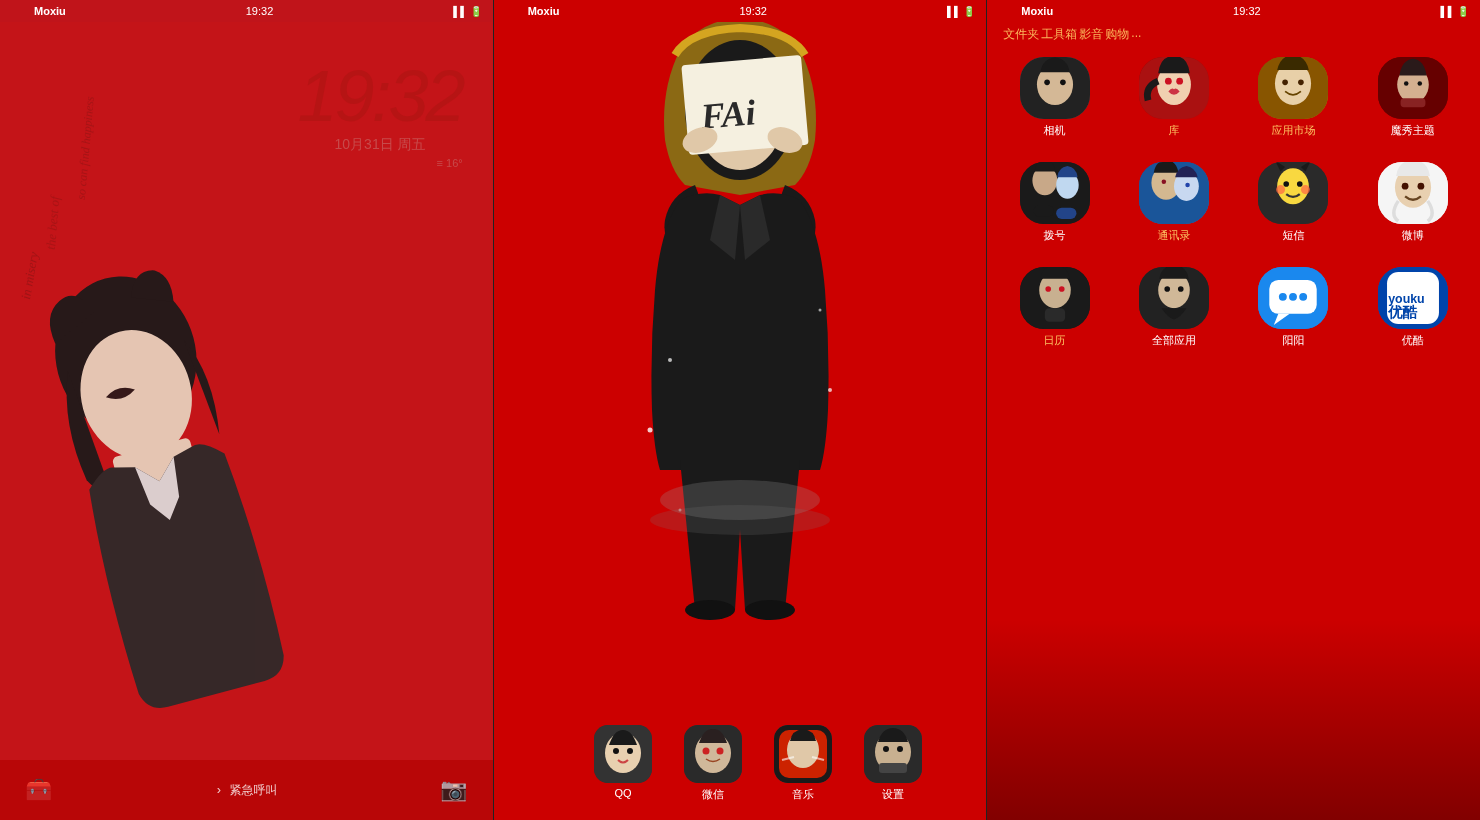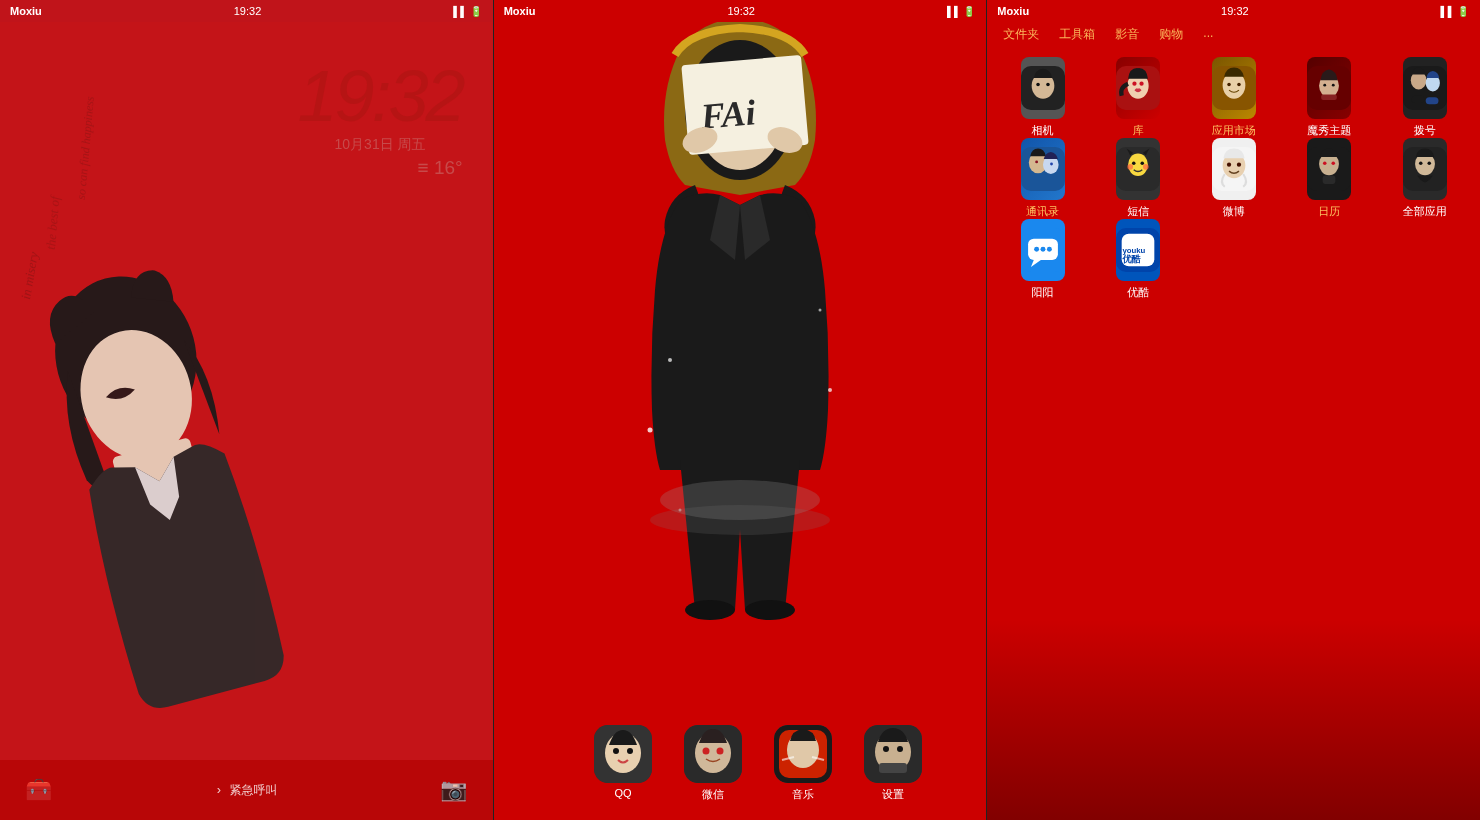--- a/index.html
+++ b/index.html
@@ -31,21 +31,21 @@
       display: flex;
       justify-content: space-between;
       align-items: center;
       padding: 4px 10px;
       font-size: 11px;
       color: #fff;
       position: relative;
       z-index: 10;
       height: 22px;
     }
-    .status-bar .app-name { font-weight: bold; font-size: 11px; }
+    .status-bar .app-name { font-weight: bold; font-size: 11px; margin-left: 24px; }
     .status-bar .time { font-size: 11px; }
     .status-bar .icons { display: flex; align-items: center; gap: 3px; font-size: 10px; }
 
     
     .panel1 {
       background: #c0141a;
     }
     .panel1 .bg-art {
       position: absolute;
       top: 0; left: 0; right: 0; bottom: 0;
@@ -74,21 +74,21 @@
       line-height: 1;
       font-style: italic;
     }
     .panel1 .date-line {
       font-size: 14px;
       color: rgba(200,80,80,0.9);
       text-align: center;
       margin-top: 4px;
     }
     .panel1 .weather-line {
-      font-size: 19px;
+      font-size: 11px;
       color: rgba(200,80,80,0.9);
       text-align: right;
       margin-top: 3px;
     }
     .panel1 .bottom-bar {
       position: absolute;
       bottom: 0;
       left: 0; right: 0;
       height: 60px;
       background: rgba(180,0,0,0.7);
@@ -171,47 +171,47 @@
     
     .panel3 {
       background: #cc0000;
     }
     .panel3 .status-bar {
       background: #cc0000;
       z-index: 20;
     }
     .panel3 .menu-bar {
       display: flex;
-      gap: 20px;
+      gap: 2px;
       padding: 4px 16px 6px;
       z-index: 20;
       position: relative;
     }
     .panel3 .menu-bar span {
       font-size: 12px;
       color: rgba(255,200,100,0.9);
     }
     .panel3 .apps-grid {
       padding: 8px 10px;
       display: grid;
-      grid-template-columns: repeat(5, 1fr);
-      gap: 0 5px;
+      grid-template-columns: repeat(4, 1fr);
+      gap: 24px 5px;
       z-index: 20;
       position: relative;
     }
     .app-item {
       display: flex;
       flex-direction: column;
       align-items: center;
       gap: 4px;
     }
     .app-item .app-icon {
-      width: 44px;
+      width: 70px;
       height: 62px;
-      border-radius: 8px;
+      border-radius: 24px;
       overflow: hidden;
       background: #555;
       display: flex;
       align-items: center;
       justify-content: center;
       position: relative;
     }
     .app-item .app-label {
       font-size: 11px;
       color: rgba(255,220,100,0.95);

